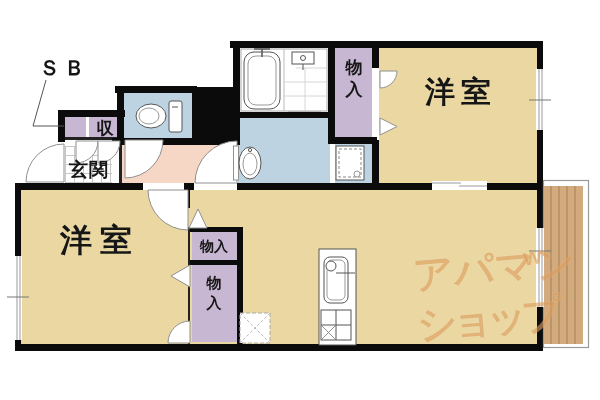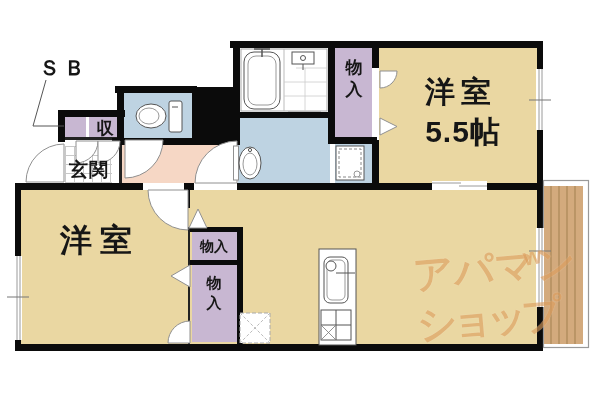--- a/index.html
+++ b/index.html
@@ -199,18 +199,17 @@
 
   <div class="wm" style="left:413px;top:255px;font-size:40px;transform:rotate(-5deg);">アパマン</div>
   <div class="wm" style="left:417px;top:305px;font-size:40px;letter-spacing:-6px;transform:rotate(-5deg);">ショップ</div>
   <div class="wm" style="left:523px;top:246px;font-size:24px;transform:rotate(-10deg);">w</div>
 
   <div class="lbl" style="left:64px;top:67px;font-size:21px;letter-spacing:4px;">ＳＢ</div>
   <div class="lbl" style="left:105px;top:128px;font-size:17px;">収</div>
   <div class="lbl" style="left:89px;top:169px;font-size:19px;letter-spacing:1px;">玄関</div>
   <div class="vlbl" style="left:342px;top:57px;width:24px;font-size:17px;">物入</div>
   <div class="lbl" style="left:461px;top:92px;font-size:30px;letter-spacing:6px;">洋室</div>
-  <div class="lbl" style="left:463px;top:132px;font-size:30px;letter-spacing:1px;">5.5帖</div>
   <div class="lbl" style="left:100px;top:240px;font-size:32px;letter-spacing:8px;">洋室</div>
   <div class="lbl" style="left:214px;top:246px;font-size:14px;">物入</div>
   <div class="vlbl" style="left:202px;top:273px;width:24px;font-size:15px;">物入</div>
 
 </div>
 
 </body></html>

